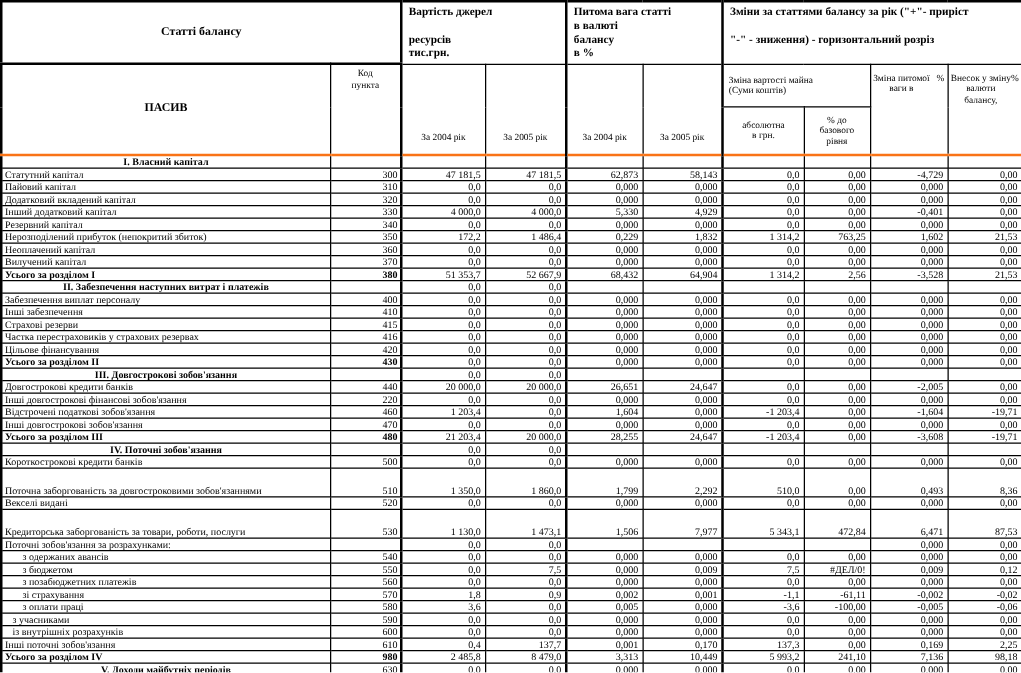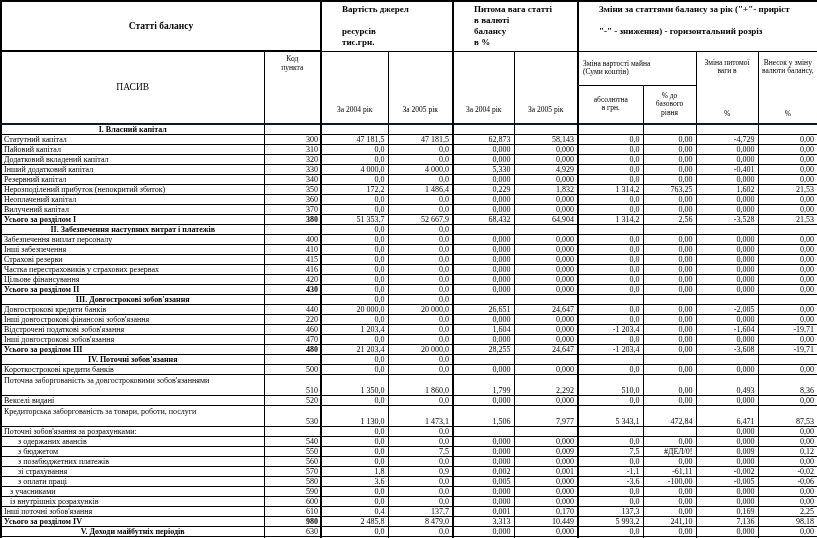--- a/index.html
+++ b/index.html
@@ -11,41 +11,41 @@
      vertical-align:bottom;font-size:8px;line-height:9px;background:#fff;}
   .pre{white-space:pre-line;}
   .bl2{border-left:2px solid #000;}
   .hb2{border-bottom:2px solid #000;}
   
   .h1{height:50px;}
   .h2{height:32px;}
   .h3{height:35px;}
   .hc{font-weight:bold;font-size:9.5px;text-align:center;vertical-align:middle;}
   .hg{font-weight:bold;font-size:9px;line-height:11px;text-align:left;
-      vertical-align:top;padding:2px 20px;}
-  .hpasiv{font-weight:normal;font-size:9.5px;text-align:center;vertical-align:middle;}
+      vertical-align:top;padding:2px 5px;}
+  .hpasiv{font-weight:bold;font-size:9.5px;text-align:center;vertical-align:middle;}
   .hcode{font-size:7.5px;line-height:8.5px;text-align:center;vertical-align:top;padding-top:3px;}
   .hyear{font-size:7.5px;text-align:center;vertical-align:bottom;padding-bottom:9px;}
   .hsub{font-size:7.5px;line-height:8.5px;text-align:left;vertical-align:middle;padding-left:4px;}
   .hsub2{font-size:7.5px;line-height:8.5px;text-align:center;vertical-align:middle;}
   .hsplit{padding:0;vertical-align:top;}
-  .vsplit{display:flex;flex-direction:column;justify-content:space-between;
+  .vsplit{display:flex;flex-direction:row;justify-content:space-between;
           height:60px;padding:7px 2px 4px;font-size:7.5px;line-height:8.5px;text-align:center;}
   
   tbody tr{height:10px;}
   tbody tr.r-tall{height:21px;}
-  tbody tr:first-child td{border-top:2px solid #0f172a;}
+  tbody tr:first-child td{border-top:2px solid #f97316;}
   td.label{text-align:left;}
   td.code{text-align:right;}
   td.num{text-align:right;padding-right:3px;}
   tr.r-section td.label{text-align:center;font-weight:bold;}
   tr.r-section td.code{font-weight:normal;}
   tr.r-total td.label{font-weight:bold;}
   tr.r-total td.code{font-weight:bold;}
-  tr.r-tall td.label{white-space:normal;vertical-align:top;padding-top:1px;}
+  tr.r-tall td.label{white-space:normal;vertical-align:top;padding-top:13px;}
   td.ind1{padding-left:8px;}
   td.ind2{padding-left:16px;}
 </style>
 </head>
 <body>
 
 <div id="page">
 <table>
   <colgroup>
     <col style="width:263px">

